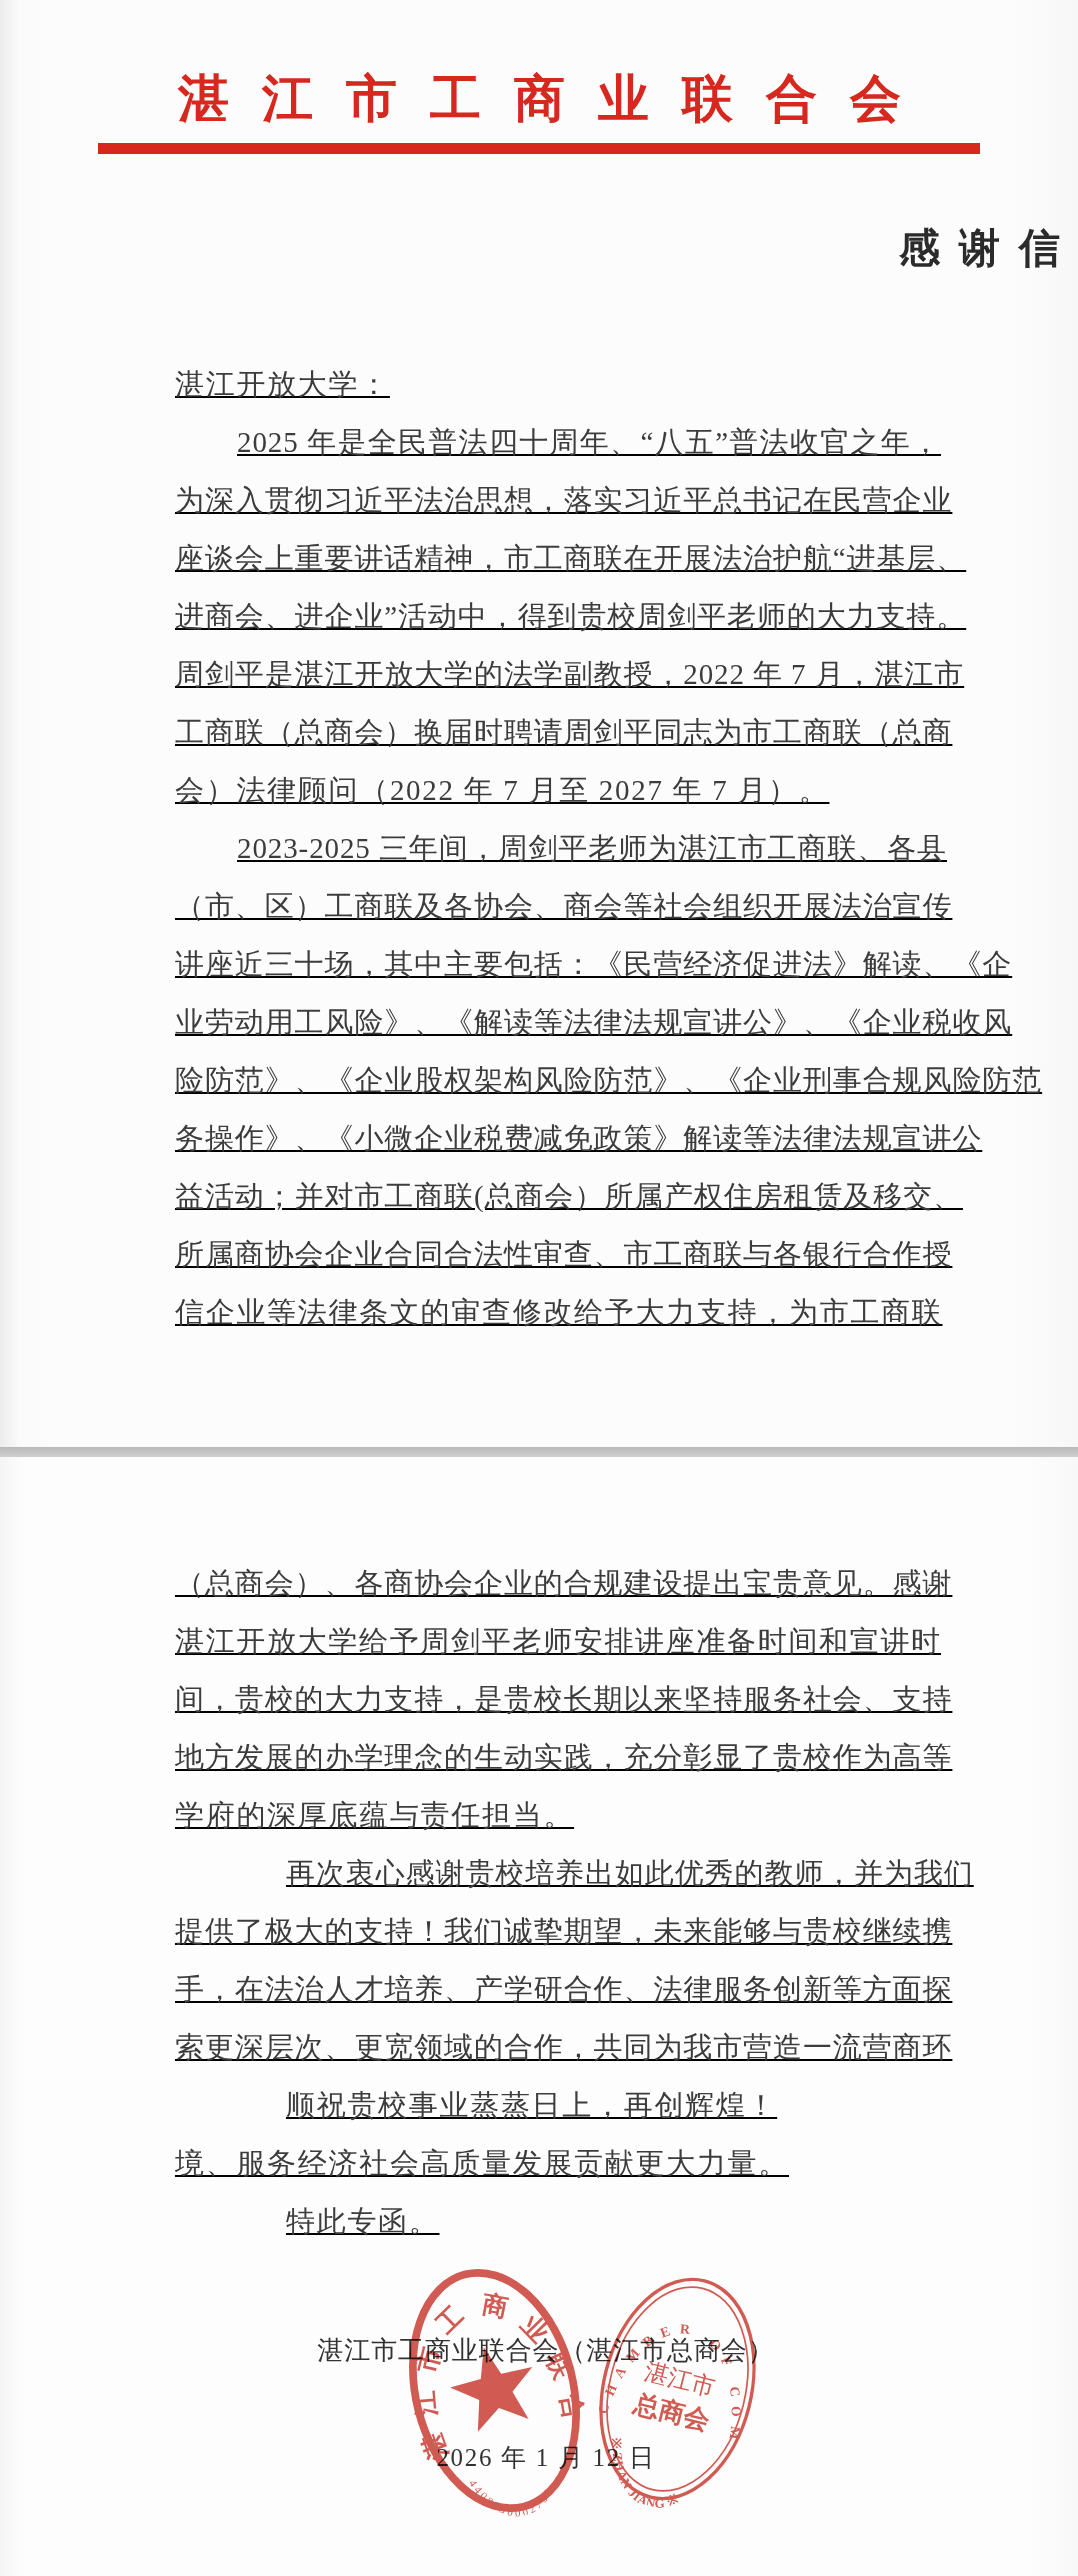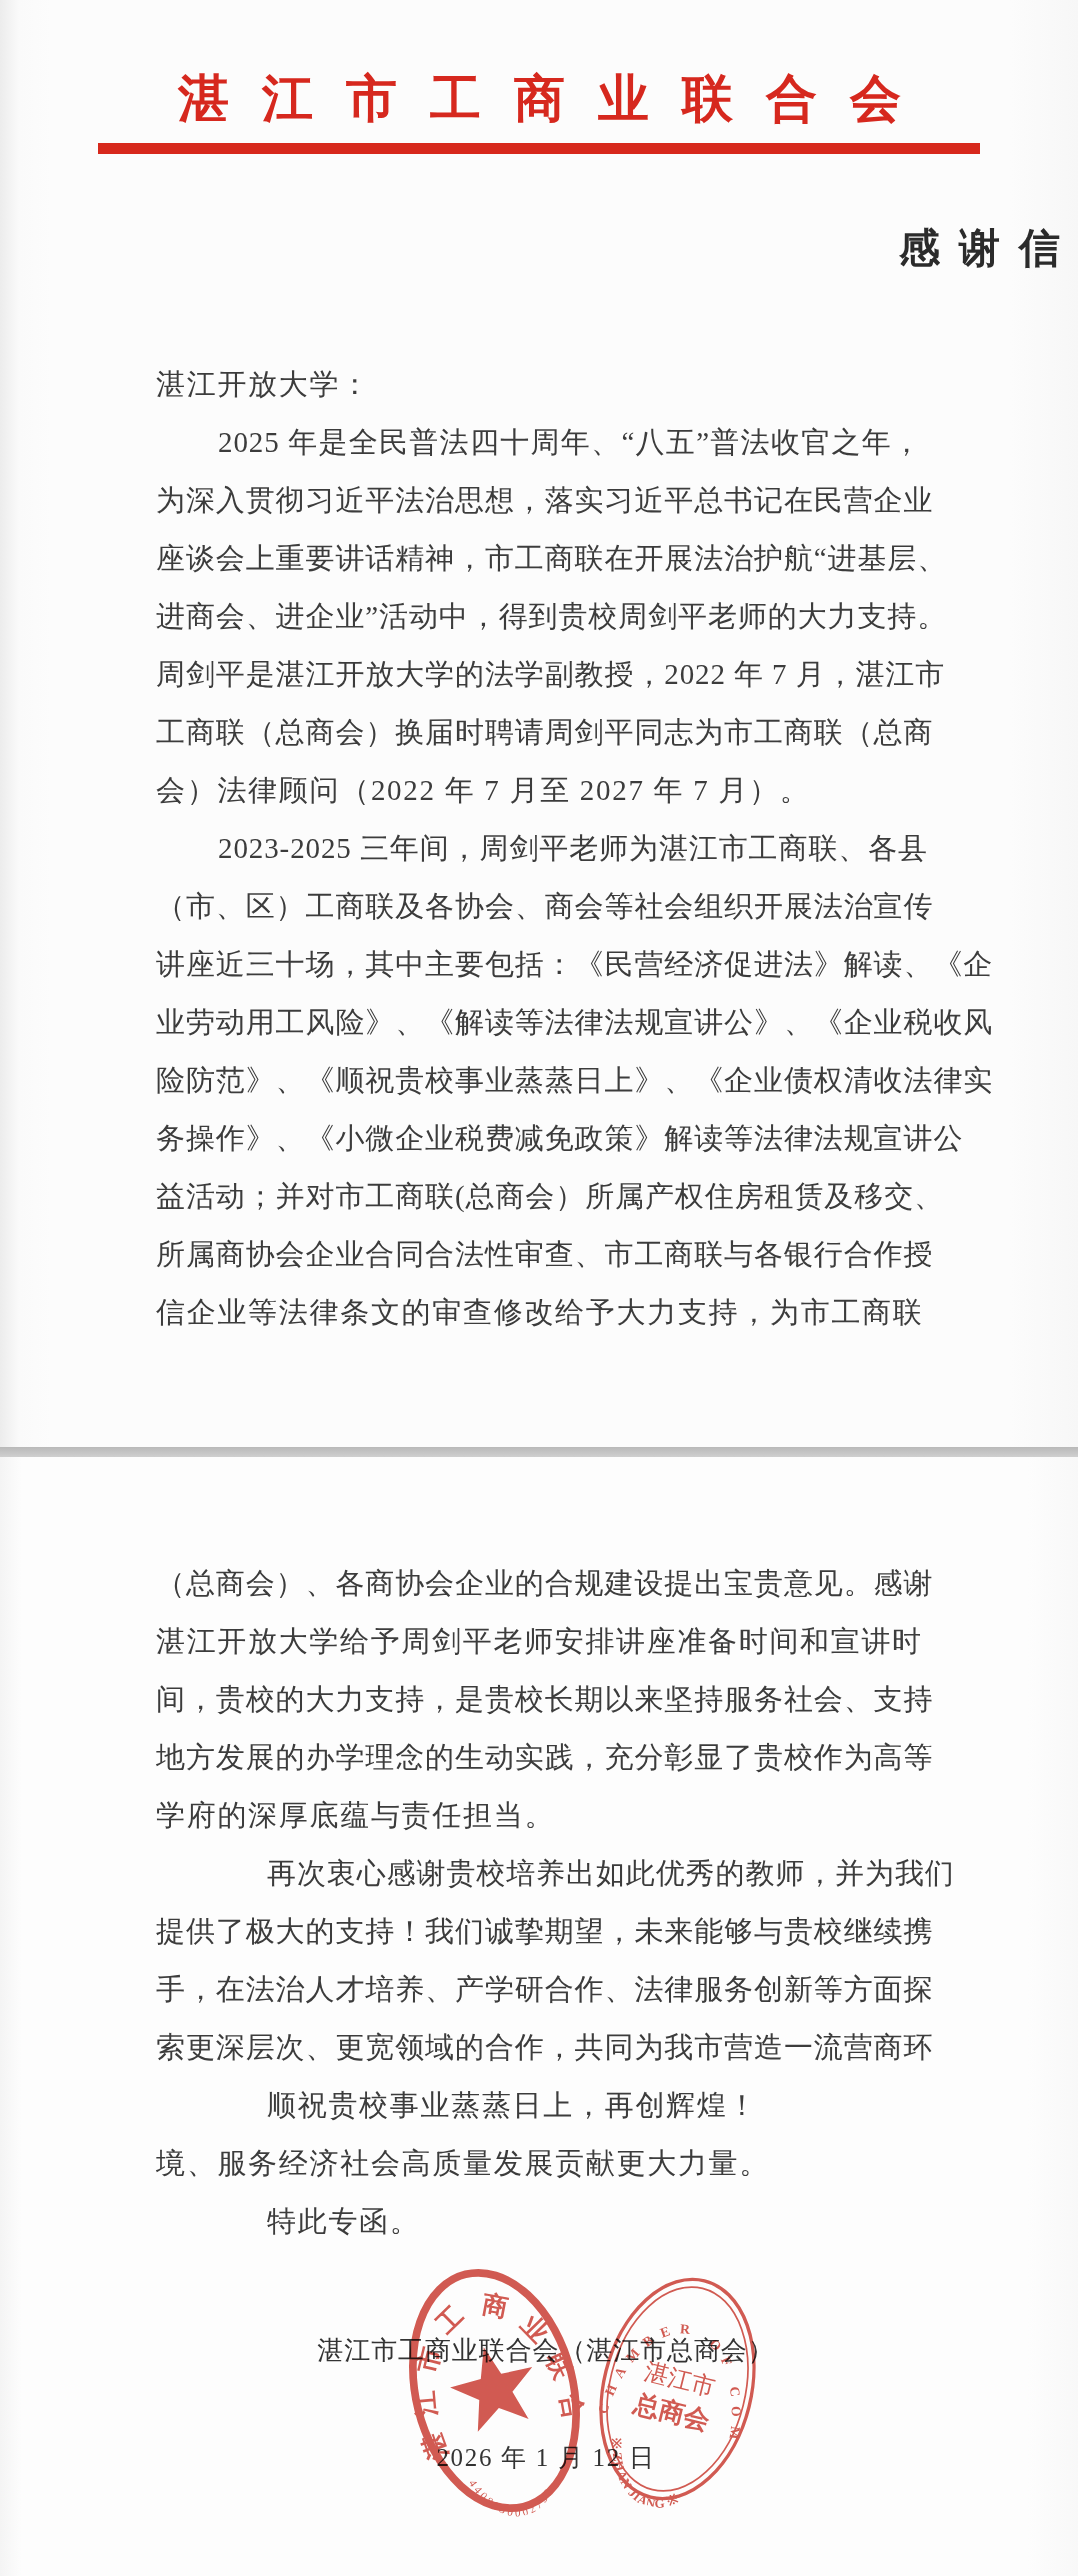--- a/index.html
+++ b/index.html
@@ -11,21 +11,21 @@
 
   .org-title{position:absolute;top:72px;left:0;right:0;height:55px;line-height:55px;
     text-align:center;font-size:51px;font-weight:bold;color:#d6281e;
     letter-spacing:33px;text-indent:33px;white-space:nowrap;}
   .red-rule{position:absolute;top:143px;left:98px;width:882px;height:11px;background:#d7281c;}
 
   .letter-title{position:absolute;top:224px;left:0;right:0;height:48px;line-height:48px;
     text-align:right;font-size:41px;font-weight:bold;color:#2b2b2b;
     letter-spacing:19px;text-indent:19px;}
 
-  .body-block{position:absolute;left:156px;width:766px;}
+  .body-block{position:absolute;left:175px;width:766px;text-decoration:underline;}
   #page1 .body-block{top:355px;}
   #page2 .body-block{top:97px;}
 
   .line{height:58px;line-height:58px;font-size:29px;color:#3c3c3c;
     white-space:nowrap;letter-spacing:0.9px;}
   .line.justify{text-align:justify;text-align-last:justify;}
   .line.left{text-align:left;letter-spacing:1.7px;}
   .line.indent{padding-left:62px;}
   .line.indent2{padding-left:111px;}
 
@@ -53,21 +53,21 @@
     <div class="line justify">为深入贯彻习近平法治思想，落实习近平总书记在民营企业</div>
     <div class="line justify">座谈会上重要讲话精神，市工商联在开展法治护航“进基层、</div>
     <div class="line justify">进商会、进企业”活动中，得到贵校周剑平老师的大力支持。</div>
     <div class="line justify">周剑平是湛江开放大学的法学副教授，2022 年 7 月，湛江市</div>
     <div class="line justify">工商联（总商会）换届时聘请周剑平同志为市工商联（总商</div>
     <div class="line left">会）法律顾问（2022 年 7 月至 2027 年 7 月）。</div>
     <div class="line justify indent">2023-2025 三年间，周剑平老师为湛江市工商联、各县</div>
     <div class="line justify">（市、区）工商联及各协会、商会等社会组织开展法治宣传</div>
     <div class="line justify">讲座近三十场，其中主要包括：《民营经济促进法》解读、《企</div>
     <div class="line justify">业劳动用工风险》、《解读等法律法规宣讲公》、《企业税收风</div>
-    <div class="line justify">险防范》、《顺祝贵校事业蒸蒸日上》、《企业债权清收法律实</div>
+    <div class="line justify">险防范》、《企业股权架构风险防范》、《企业刑事合规风险防范</div>
     <div class="line justify">务操作》、《小微企业税费减免政策》解读等法律法规宣讲公</div>
     <div class="line justify">益活动；并对市工商联(总商会）所属产权住房租赁及移交、</div>
     <div class="line justify">所属商协会企业合同合法性审查、市工商联与各银行合作授</div>
     <div class="line left">信企业等法律条文的审查修改给予大力支持，为市工商联</div>
   </div>
 </div>
 
 <div id="page-divider"></div>
 
 <div class="page" id="page2">

